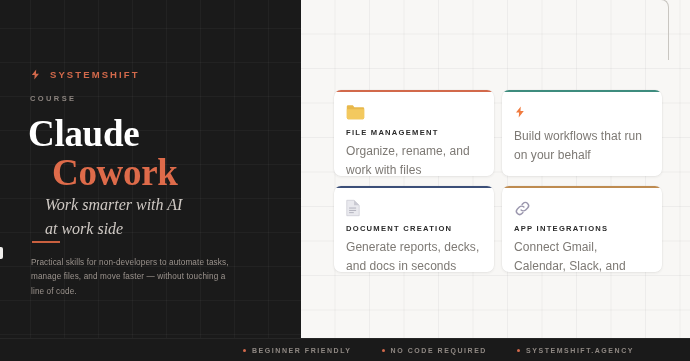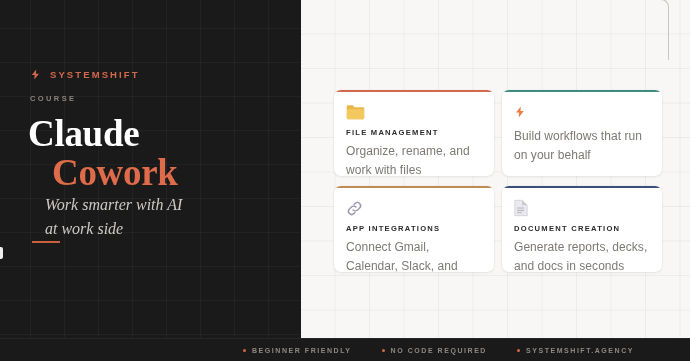--- a/index.html
+++ b/index.html
@@ -133,20 +133,21 @@
       <span class="title-line l2">Cowork</span>
     </div>
 
     <div class="subtitle">
       <div>Work smarter with AI</div>
       <div>at work side</div>
     </div>
 
     <div class="rule"></div>
 
+    <div class="blurb">Practical skills for non-developers to automate tasks, manage files, and move faster — without touching a line of code.</div>
 
     <div class="edge-sliver"></div>
   </div>
 
   <div class="right-panel">
     <div class="corner-bracket"></div>
 
     <div class="cards">
 
       <div class="card">
@@ -162,51 +163,51 @@
       </div>
 
       <div class="card">
         <div class="card-accent" style="background:#3E8C7E"></div>
         <div class="card-icon">
           <svg width="12" height="18" viewBox="0 0 24 24" aria-hidden="true">
             <path d="M13.5 1 4 13.2h6.2L9.4 23 19.6 10.2h-6.6z" fill="#F07B3F"></path>
           </svg>
         </div>
         <div class="card-desc">Build workflows that run on your behalf</div>
-      </div>
-
-      <div class="card">
-        <div class="card-accent" style="background:#BE8B50"></div>
-        <div class="card-icon">
-          <svg width="17" height="17" viewBox="0 0 24 24" aria-hidden="true">
-            <g fill="none" stroke="#9B97AE" stroke-width="2" stroke-linecap="round">
-              <path d="M10 14a4.5 4.5 0 0 0 6.4 0l2.8-2.8a4.5 4.5 0 0 0-6.4-6.4L11.4 6.2"></path>
-              <path d="M14 10a4.5 4.5 0 0 0-6.4 0l-2.8 2.8a4.5 4.5 0 0 0 6.4 6.4l1.4-1.4"></path>
-            </g>
-          </svg>
-        </div>
-        <div class="card-title">APP INTEGRATIONS</div>
-        <div class="card-desc">Connect Gmail, Calendar, Slack, and more</div>
       </div>
 
       <div class="card">
         <div class="card-accent" style="background:#3C4F78"></div>
         <div class="card-icon">
           <svg width="14" height="18" viewBox="0 0 18 23" aria-hidden="true">
             <path d="M1 1.6h9.4L17 8.1v13.3H1z" fill="#E9E9EE" stroke="#c9c9d2" stroke-width="0.9"></path>
             <path d="M10.4 1.6 17 8.1h-6.6z" fill="#c9c9d2"></path>
             <rect x="4" y="11" width="9" height="1.1" fill="#a9a9b5"></rect>
             <rect x="4" y="14" width="9" height="1.1" fill="#a9a9b5"></rect>
             <rect x="4" y="17" width="6" height="1.1" fill="#a9a9b5"></rect>
           </svg>
         </div>
         <div class="card-title">DOCUMENT CREATION</div>
         <div class="card-desc">Generate reports, decks, and docs in seconds</div>
       </div>
 
+      <div class="card">
+        <div class="card-accent" style="background:#BE8B50"></div>
+        <div class="card-icon">
+          <svg width="17" height="17" viewBox="0 0 24 24" aria-hidden="true">
+            <g fill="none" stroke="#9B97AE" stroke-width="2" stroke-linecap="round">
+              <path d="M10 14a4.5 4.5 0 0 0 6.4 0l2.8-2.8a4.5 4.5 0 0 0-6.4-6.4L11.4 6.2"></path>
+              <path d="M14 10a4.5 4.5 0 0 0-6.4 0l-2.8 2.8a4.5 4.5 0 0 0 6.4 6.4l1.4-1.4"></path>
+            </g>
+          </svg>
+        </div>
+        <div class="card-title">APP INTEGRATIONS</div>
+        <div class="card-desc">Connect Gmail, Calendar, Slack, and more</div>
+      </div>
+
     </div>
   </div>
 
   <div class="footer">
     <div class="footer-item">
       <span class="footer-dot"></span>
       <span class="footer-text">BEGINNER FRIENDLY</span>
     </div>
     <div class="footer-item">
       <span class="footer-dot"></span>

